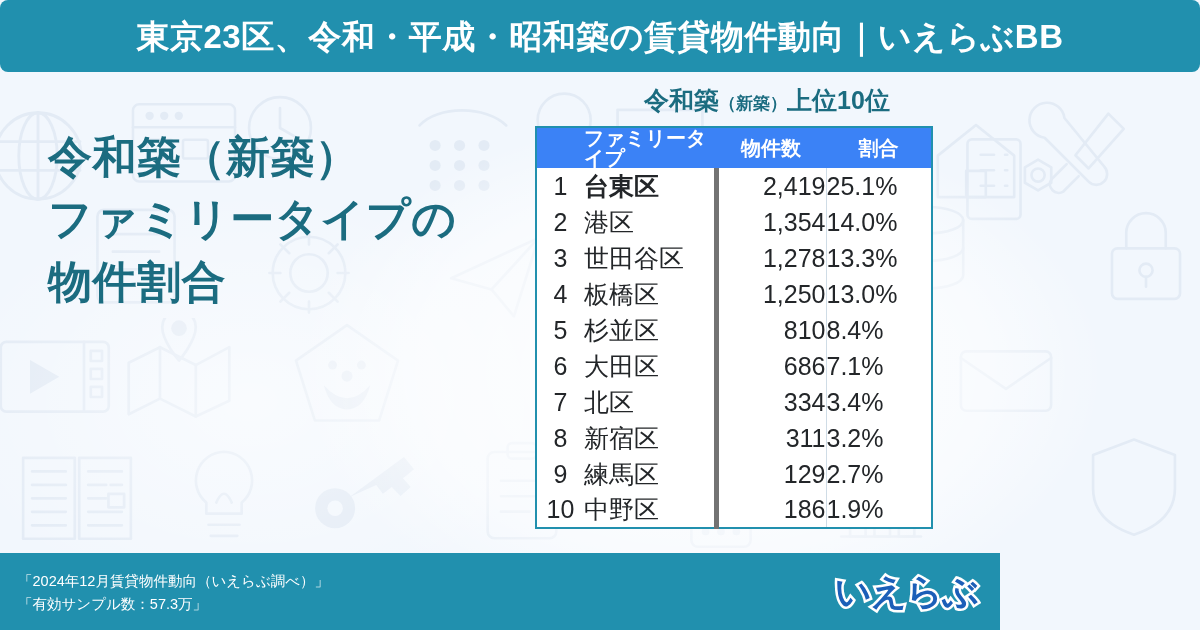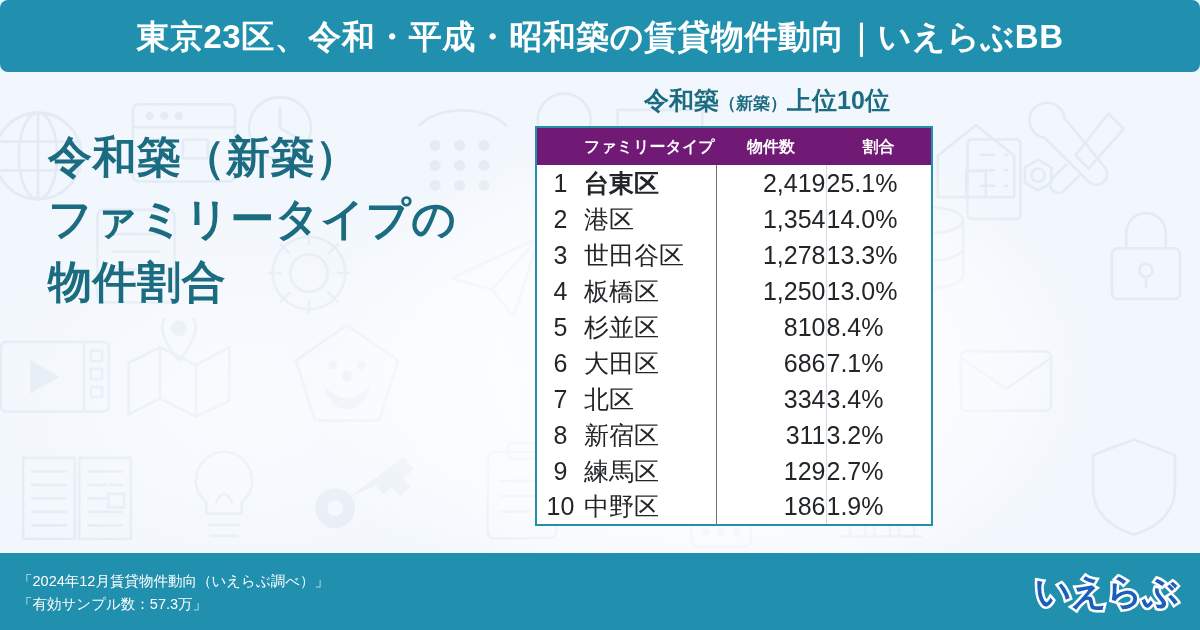--- a/index.html
+++ b/index.html
@@ -84,23 +84,23 @@
   #table-title .small { font-size:17px; }
 
   #rank-table {
     width:396px;
     border:2px solid #2190ae;
     background:#ffffff;
     border-collapse:collapse;
     table-layout:fixed;
   }
   #rank-table thead th {
-    background:#701a75;
+    background:#3b82f6;
     color:#ffffff;
-    font-size:16px;
+    font-size:20px;
     font-weight:bold;
     height:38px;
     padding:0;
     line-height:1;
   }
   th.h-rank  { width:48px; }
   th.h-name  { width:132px; text-align:left; padding-left:4px; }
   th.h-count { width:110px; text-align:center; }
   th.h-share { width:106px; text-align:center; }
 
@@ -116,38 +116,38 @@
   td.c-rank {
     background:#2190ae;
     color:#ffffff;
     text-align:center;
     font-size:24px;
     width:48px;
   }
   td.c-name {
     padding-left:14px;
     text-align:left;
-    border-right:1px solid #737373;
+    border-right:5px solid #737373;
     letter-spacing:0px;
     margin-left:12px;
   }
   td.c-count {
     text-align:right;
     padding-right:14px;
     border-right:1px solid #cfdce6;
   }
   td.c-share {
     text-align:left;
     padding-right:14px;
   }
   tr.is-top td.c-name { font-weight:bold; }
 
   
   #bottombar {
-    position:absolute; left:0; top:553px; width:1200px; height:77px;
+    position:absolute; left:0; top:553px; width:1000px; height:77px;
     background:#2190ae;
     z-index:5;
   }
   #footnotes {
     position:absolute; left:18px; top:17px;
     color:#ffffff;
     font-size:14.5px;
     line-height:1.62;
     white-space:nowrap;
   }

